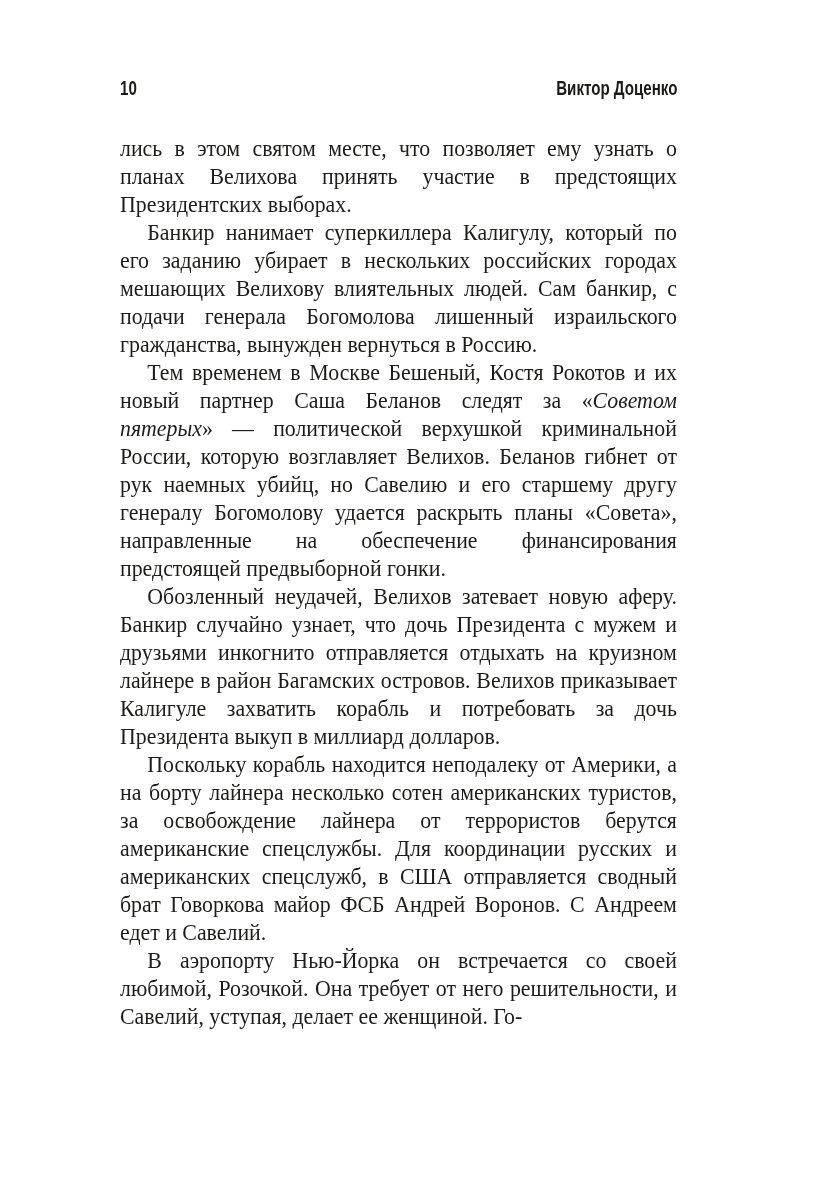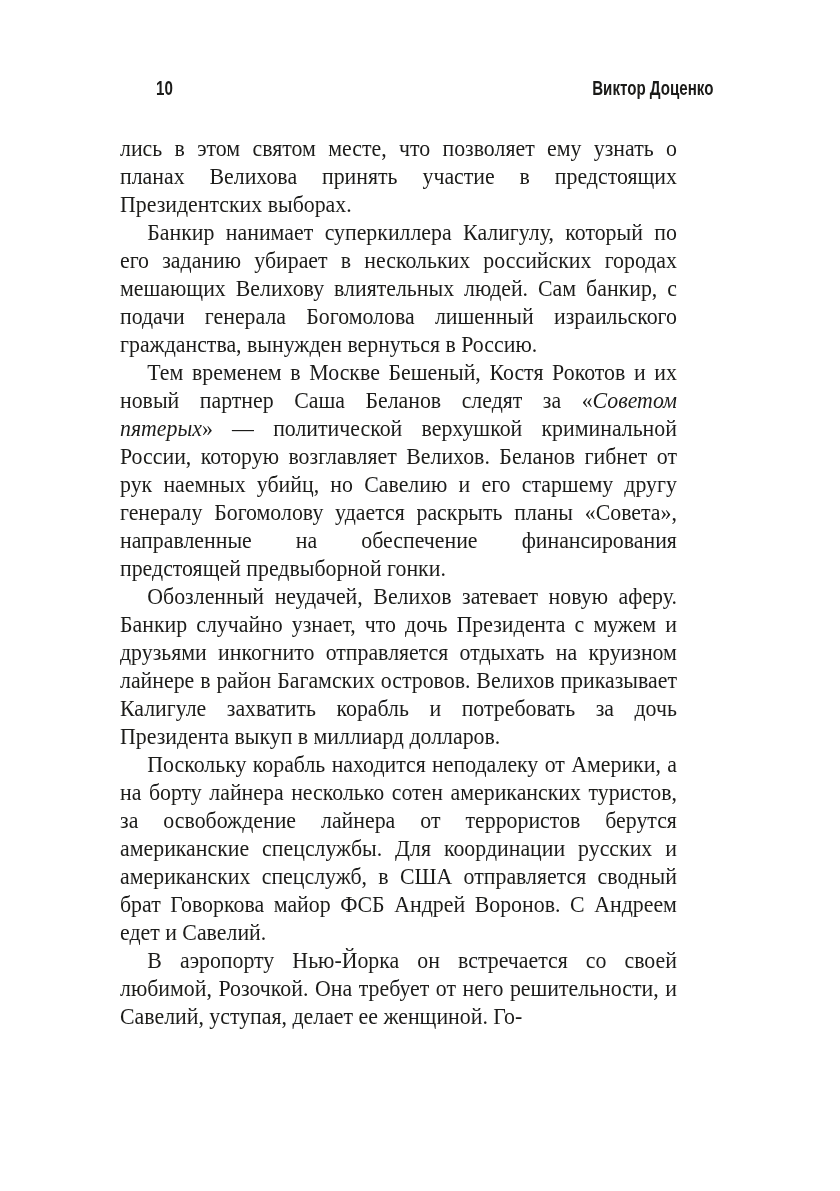--- a/index.html
+++ b/index.html
@@ -20,21 +20,20 @@
     position: absolute;
     left: 120px;
     top: 75px;
     width: 557px;
     height: 26px;
     font-family: "Liberation Sans", "DejaVu Sans", sans-serif;
     font-weight: 700;
     font-size: 21px;
     line-height: 26px;
     color: #1a1a18;
-    margin-left: 36px;
   }
   .running-header .pagenum {
     position: absolute;
     left: 0;
     top: 0;
     transform: scaleX(0.72);
     transform-origin: 0 50%;
     white-space: nowrap;
   }
   .running-header .author {

